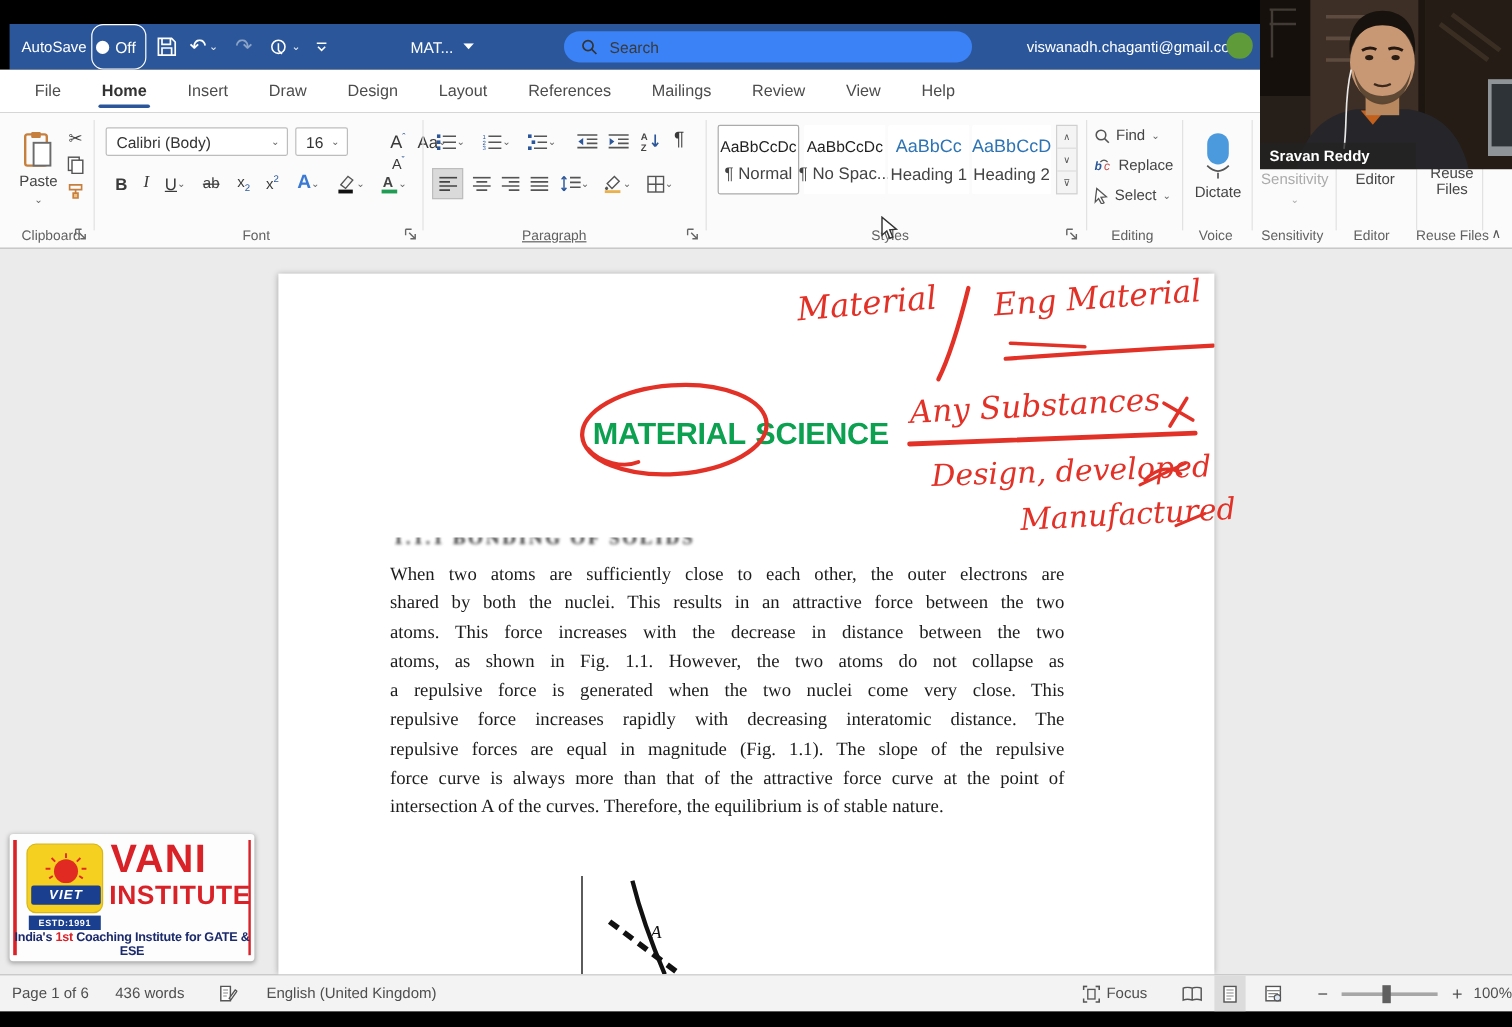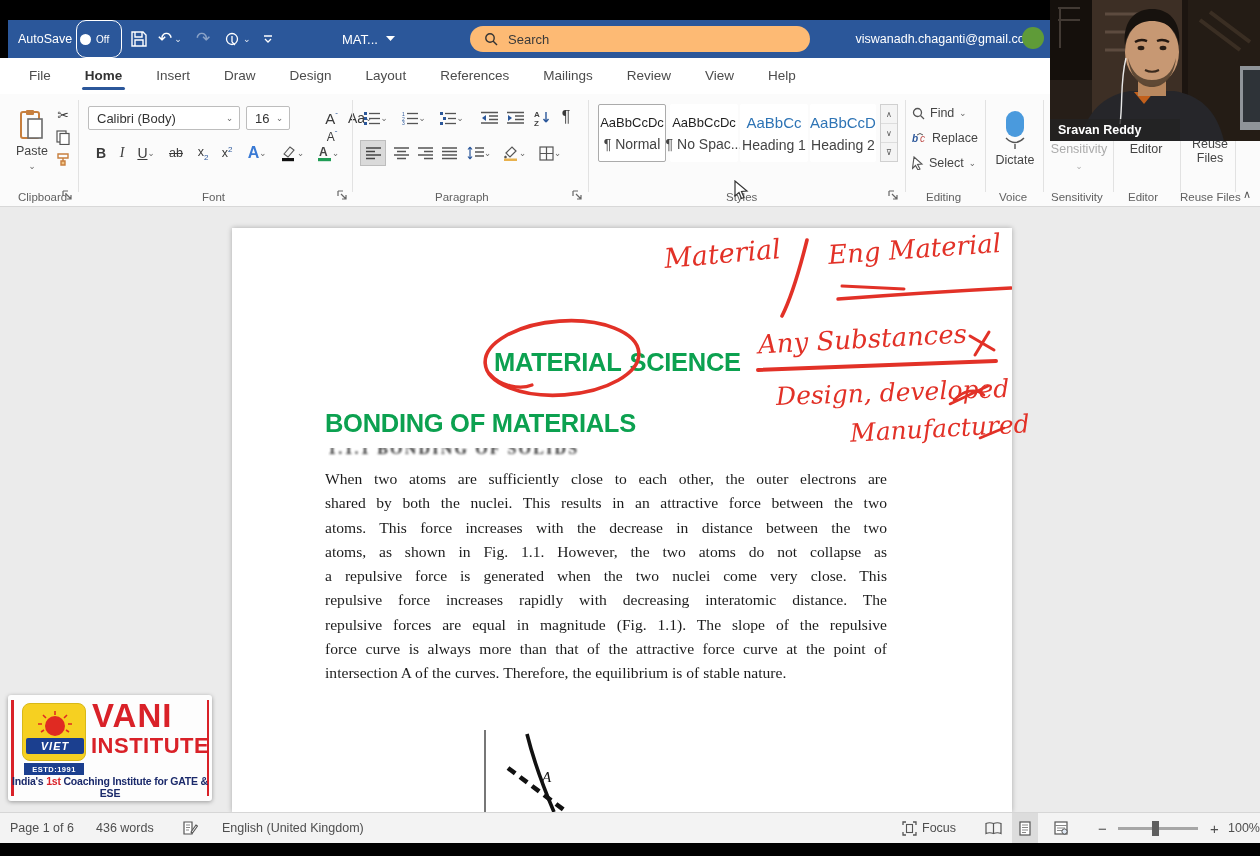--- a/index.html
+++ b/index.html
@@ -15,26 +15,26 @@
   #left-black { left:0; top:20px; width:8px; height:38px; background:#000; }
   #bottom-black { left:0; top:843px; width:1260px; height:13px; background:#000; }
 
   
   #titlebar { left:8px; top:20px; width:1252px; height:38px; background:#2b579a; color:#fff; }
   #titlebar .tb { position:absolute; top:0; height:38px; display:flex; align-items:center; }
   .autosave-label { left:10px; font-size:12.5px; }
   .toggle-pill { left:68px; width:46px; height:18px; top:10px; border:1.6px solid #fff; border-radius:10px;
                  display:flex; align-items:center; padding:0 6px 0 3px; gap:5px; }
   .toggle-dot { width:11px; height:11px; border-radius:50%; background:#fff; }
-  .toggle-text { font-size:10px; color:#fff; }
+  .toggle-text { font-size:13px; color:#fff; }
   .tb-icon { color:#fff; font-size:17px; line-height:38px; }
   .tb-chev { font-size:9px; color:#e8edf5; margin-left:2px; }
   .dim { opacity:.45; }
   .doc-title { left:334px; font-size:13px; gap:8px; }
-  #search-box { left:462px; top:6px; width:340px; height:26px; background:#fdba74; border-radius:13px;
+  #search-box { left:462px; top:6px; width:340px; height:26px; background:#3b82f6; border-radius:13px;
                 display:flex; align-items:center; padding-left:14px; gap:10px; }
   #search-box .s-text { color:#3a3a3a; font-size:13px; }
   .account { right:225px; font-size:12.5px; }
   #avatar { left:1022px; top:27px; width:22px; height:22px; border-radius:50%; background:#5f9b38; position:absolute; }
 
   
   #tabsrow { left:0; top:58px; width:1260px; height:36px; background:#fff; display:flex; padding-left:12px; }
   .tab { position:relative; padding:0 17px; line-height:36px; font-size:13.5px; color:#4c4c4c; cursor:default; }
   .tab.active { color:#333; font-weight:700; }
   .tab.active::after { content:""; position:absolute; left:14px; right:14px; bottom:4px; height:3px;
@@ -372,21 +372,21 @@
       </svg>
         <span class="chev">⌄</span>
     </div>
     <div class="rbtn" style="left:534px; top:48px; width:32px; height:22px;">
       <svg width="15" height="15" viewBox="0 0 15 15">
         <rect x="1" y="1" width="13" height="13" fill="none" stroke="#555" stroke-width="1.2"></rect>
         <path d="M1 7.5 h13 M7.5 1 v13" stroke="#555" stroke-width="1.2"></path>
       </svg>
         <span class="chev">⌄</span>
     </div>
-    <div class="grp-label" style="left:435px;">Paragraph</div>
+    <div class="grp-label" style="left:435px;text-decoration:underline;">Paragraph</div>
     <div class="launcher" style="left:572px;">
       <svg width="10" height="10" viewBox="0 0 10 10">
           <path d="M1 1 h5 M1 1 v5 M4 4 l5 5 M9 5 v4 h-4" fill="none" stroke="#666" stroke-width="1.2"></path>
         </svg>
     </div>
     <div class="vsep" style="left:588px;"></div>
 
     <div class="stylecard sel" style="left:598px;">
       <span class="sc-prev">AaBbCcDc</span>
       <span class="sc-name">¶ Normal</span>
@@ -504,21 +504,20 @@
       <div class="hand" style="left:432px; top:10px; font-size:27px; transform:rotate(-5deg);">Material</div>
       <div class="hand" style="left:596px; top:6px; font-size:26px; transform:rotate(-4deg);">Eng Material</div>
       <div class="hand" style="left:526px; top:96px; font-size:26px; transform:rotate(-3deg);">Any Substances</div>
       <div class="hand" style="left:544px; top:150px; font-size:25px; transform:rotate(-2deg);">Design, developed</div>
       <div class="hand" style="left:618px; top:186px; font-size:25px; transform:rotate(-3deg);">Manufactured</div>
 
       <div class="greenhead" style="left:262px; top:120px; display:flex; gap:8px;">
         <span>MATERIAL</span>
         <span>SCIENCE</span>
       </div>
-      <div class="greenhead" style="left:93px; top:181px;">BONDING OF MATERIALS</div>
 
       <div id="cutheading">
         <div>1.1.1   BONDING OF SOLIDS</div>
       </div>
 
       <div id="para">
         <div class="pline">When two atoms are sufficiently close to each other, the outer electrons are</div>
         <div class="pline">shared by both the nuclei. This results in an attractive force between the two</div>
         <div class="pline">atoms. This force increases with the decrease in distance between the two</div>
         <div class="pline">atoms, as shown in Fig. 1.1. However, the two atoms do not collapse as</div>

